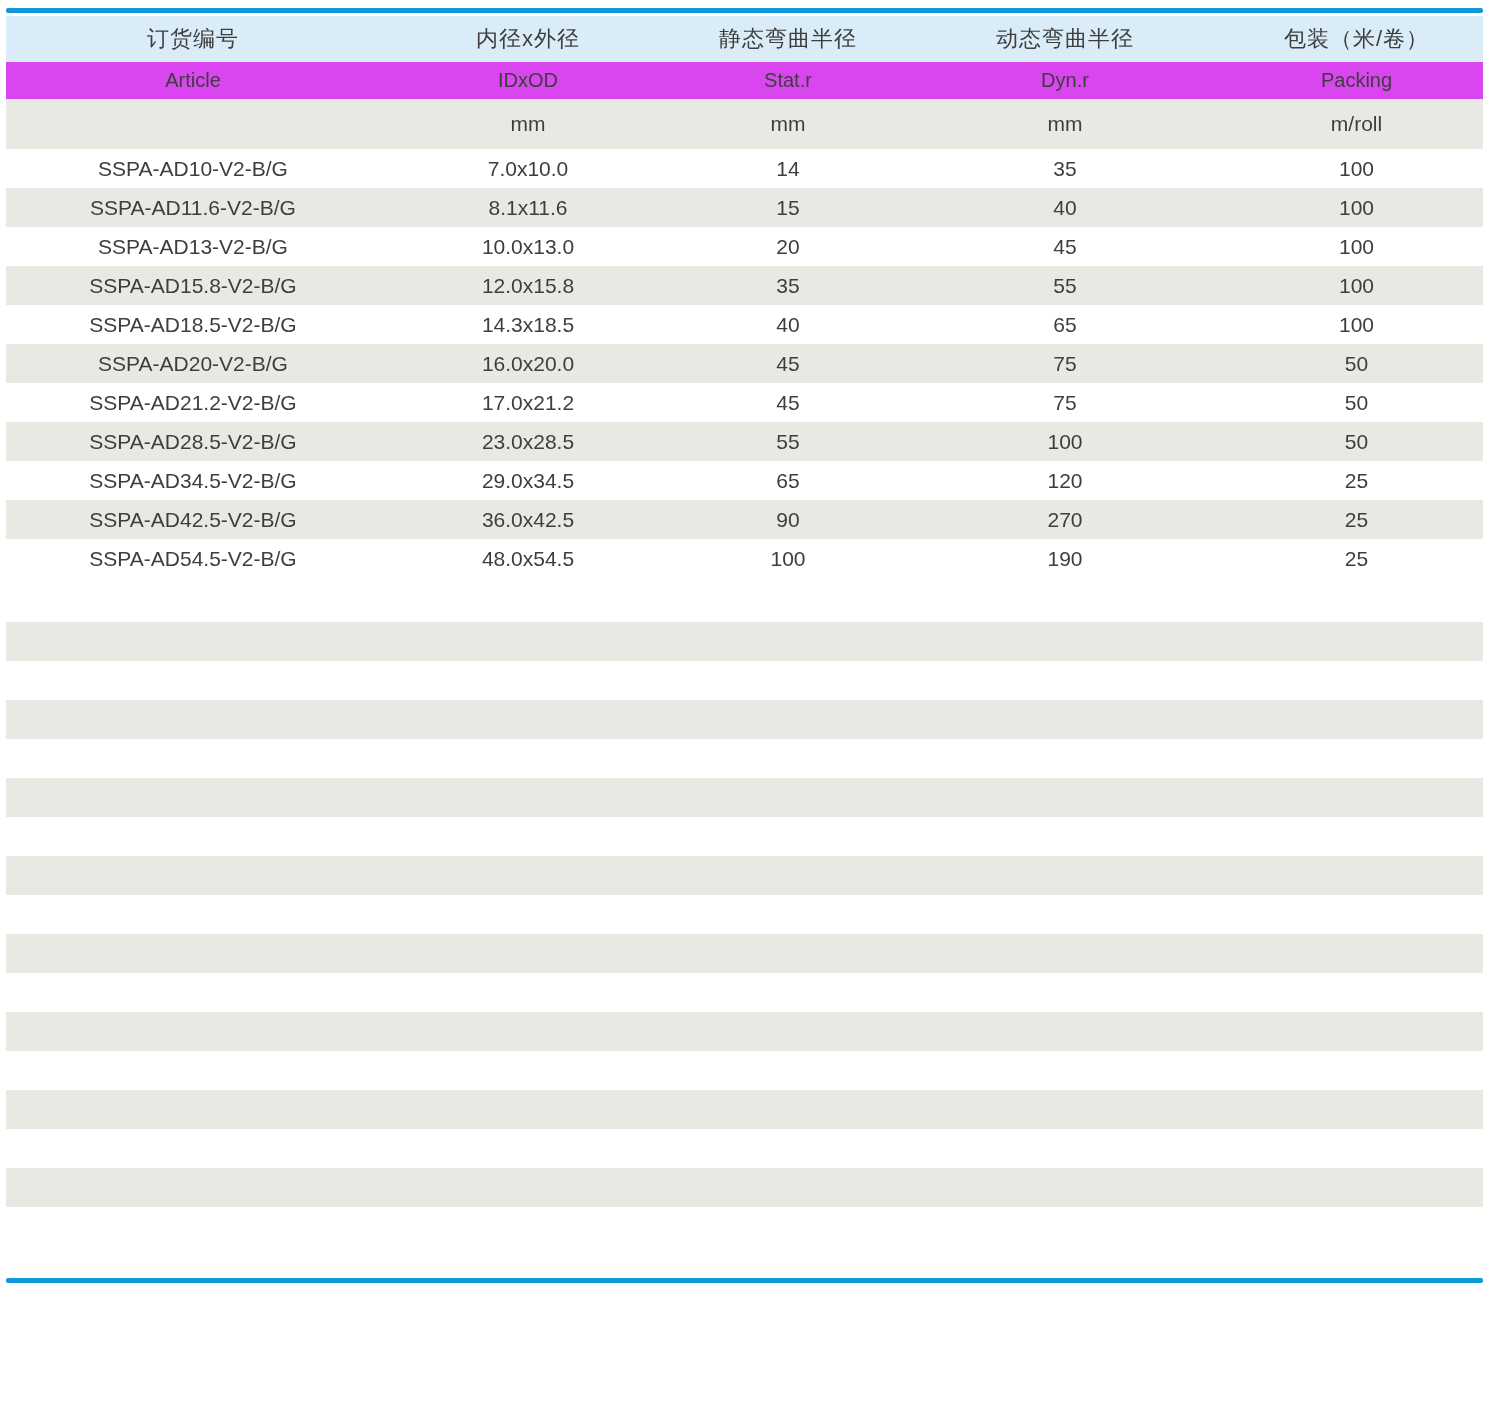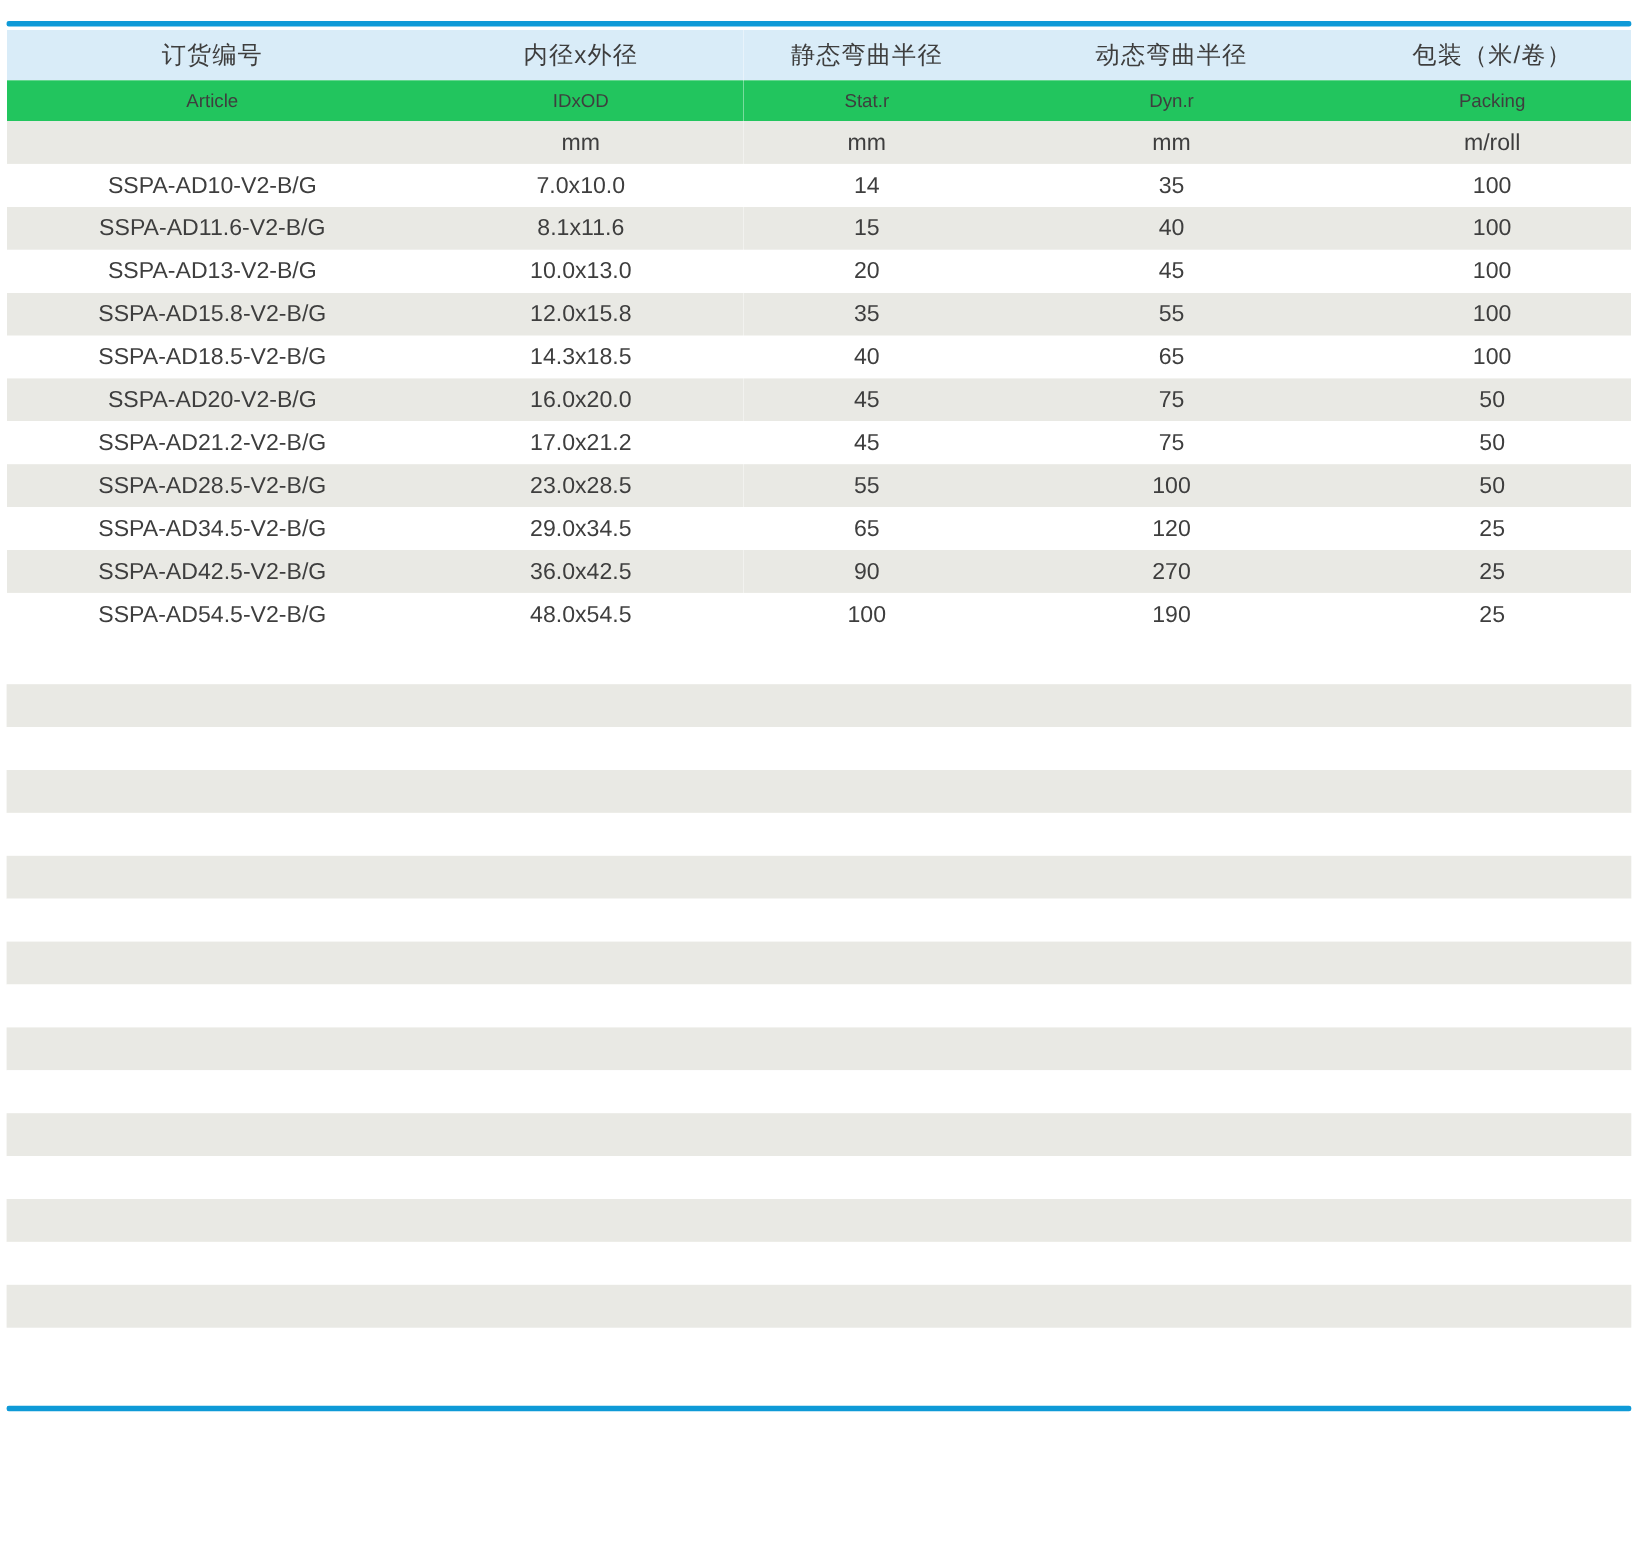--- a/index.html
+++ b/index.html
@@ -10,21 +10,21 @@
   body {
     width: 1500px;
     height: 1403px;
     font-family: "Liberation Sans", sans-serif;
     color: #3e3e3e;
     overflow: hidden;
   }
   .page {
     box-sizing: border-box;
     width: 1500px;
-    padding: 19px 17px 0 6px;
+    padding: 8px 17px 0 6px;
   }
   .accent-line {
     height: 5px;
     background: #0f9ad7;
     border-radius: 2px;
   }
   .gap-under-line { height: 3px; }
 
   table.spec-table {
     border-collapse: collapse;
@@ -39,27 +39,27 @@
     white-space: nowrap;
     overflow: hidden;
   }
   tr.row-cn th {
     background: #d9ecf8;
     height: 46px;
     font-size: 22px;
     letter-spacing: 1px;
   }
   tr.row-en th {
-    background: #22c55e;
+    background: #d946ef;
     height: 37px;
-    font-size: 17px;
+    font-size: 20px;
   }
   tr.row-unit th {
     background: #e9e9e4;
-    height: 39px;
+    height: 50px;
     font-size: 21px;
   }
   tbody td {
     height: 39px;
     font-size: 21px;
     background: #ffffff;
   }
   tbody tr:nth-child(even) td {
     background: #e9e9e4;
   }

